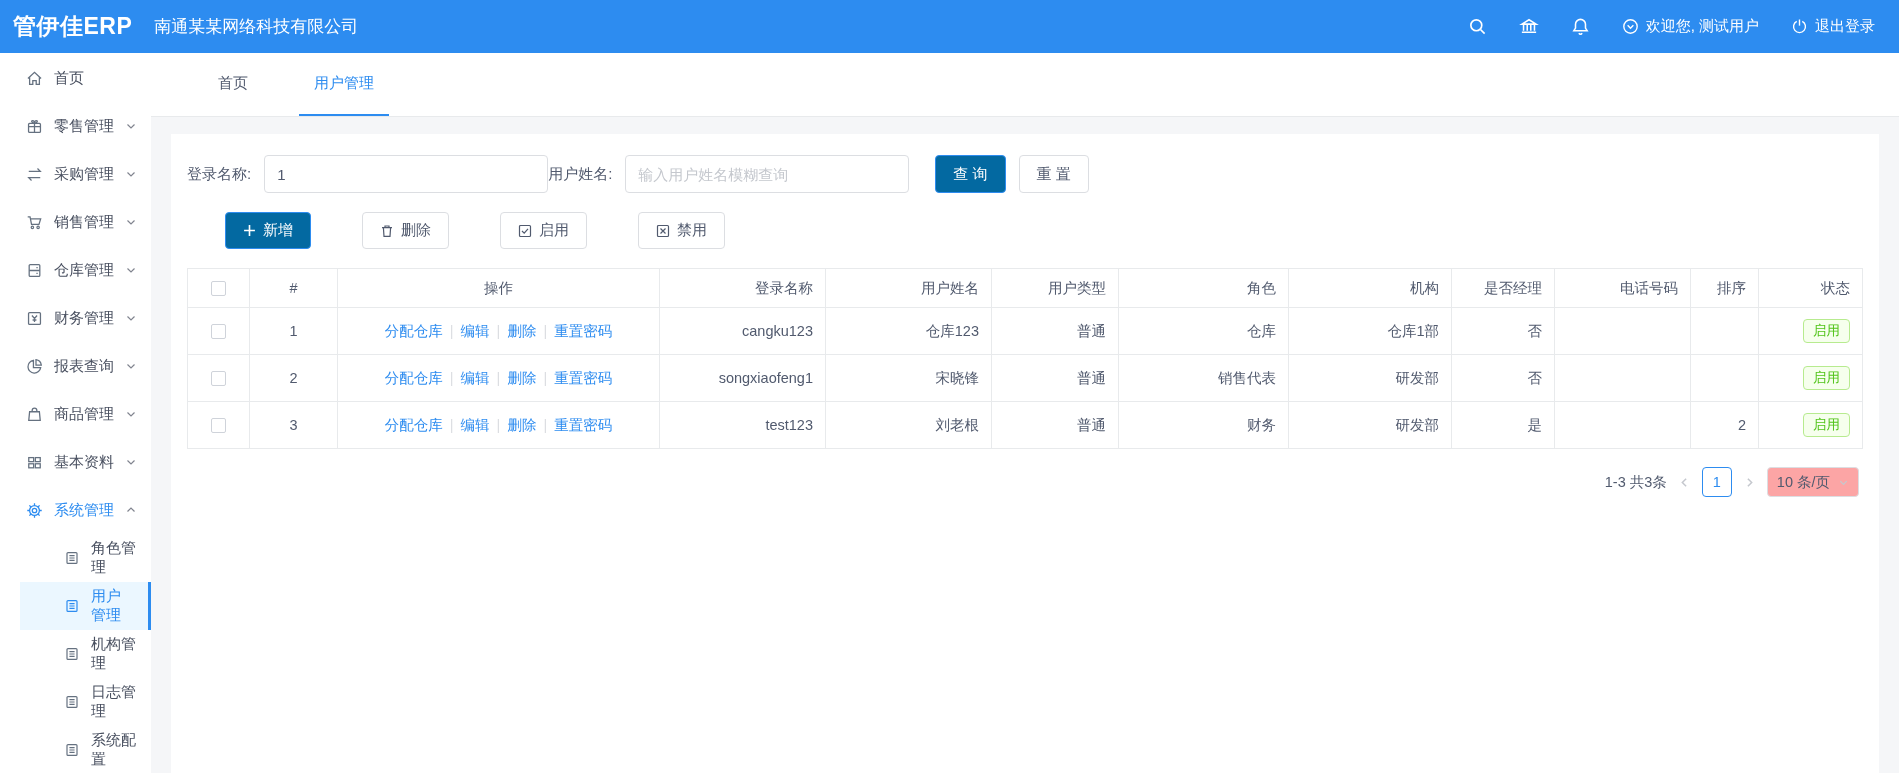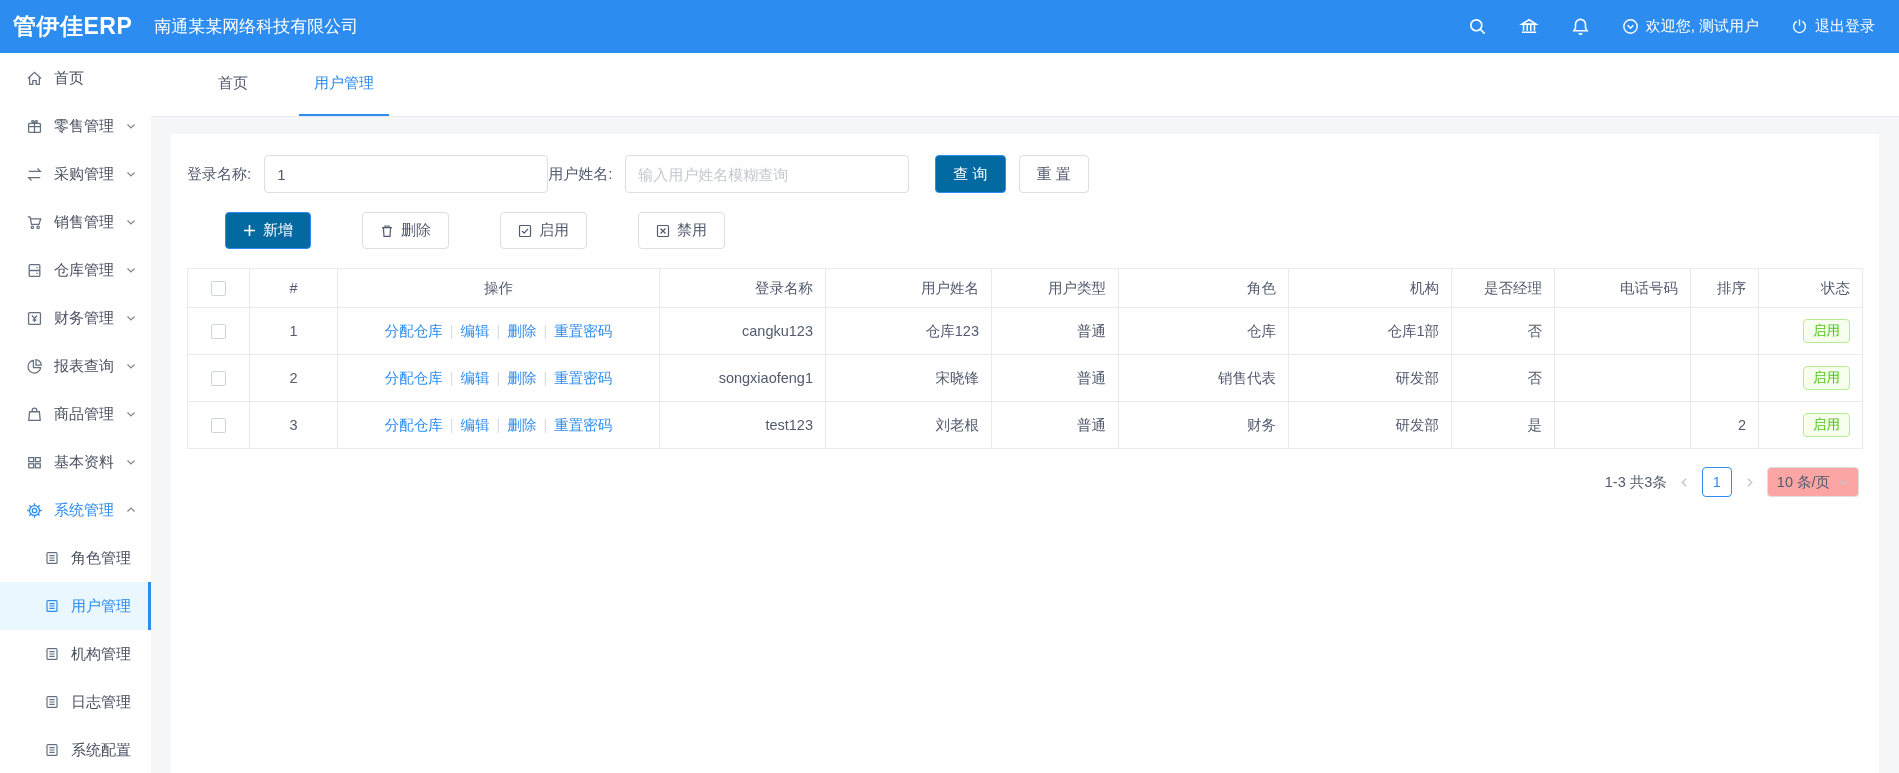--- a/index.html
+++ b/index.html
@@ -18,21 +18,21 @@
   .tico { display:flex; align-items:center; cursor:pointer; }
   .welcome,.logout { display:flex; align-items:center; gap:7px; cursor:pointer; white-space:nowrap; }
 
   
   .body-row { flex:1; display:flex; min-height:0; }
   .sidebar { width:151px; flex:0 0 151px; background:#fff; overflow:hidden; padding-top:1px; }
   .menu-item { height:48px; display:flex; align-items:center; padding:0 14px 0 26px; font-size:15px; color:#495060; cursor:pointer; }
   .menu-item .micon { display:flex; margin-right:11px; color:#657180; flex:0 0 auto; }
   .menu-item .arrow { margin-left:auto; color:#80848f; display:flex; }
   .menu-item.active-parent, .menu-item.active-parent .micon { color:#2d8cf0; }
-  .submenu-item { padding-left:44px; }
+  .submenu-item { padding-left:44px;margin-left:20px; }
   .submenu-item.active { background:#ebf7ff; color:#2d8cf0; border-right:3px solid #2d8cf0; }
   .submenu-item.active .micon { color:#2d8cf0; }
 
   .main { flex:1; min-width:0; background:#f5f6f8; display:flex; flex-direction:column; }
   .tabbar { height:64px; flex:0 0 64px; background:#fff; border-bottom:1px solid #e8eaec; display:flex; align-items:stretch; gap:36px; padding-left:52px; }
   .tab { display:flex; align-items:center; padding:0 15px; font-size:15px; color:#515a6e; border-bottom:2px solid transparent; cursor:pointer; }
   .tab.active { color:#2d8cf0; border-bottom-color:#2d8cf0; }
 
   .content { flex:1; min-height:0; padding:17px 20px 0; display:flex; }
   .panel { flex:1; background:#fff; padding:21px 16px 0; }

